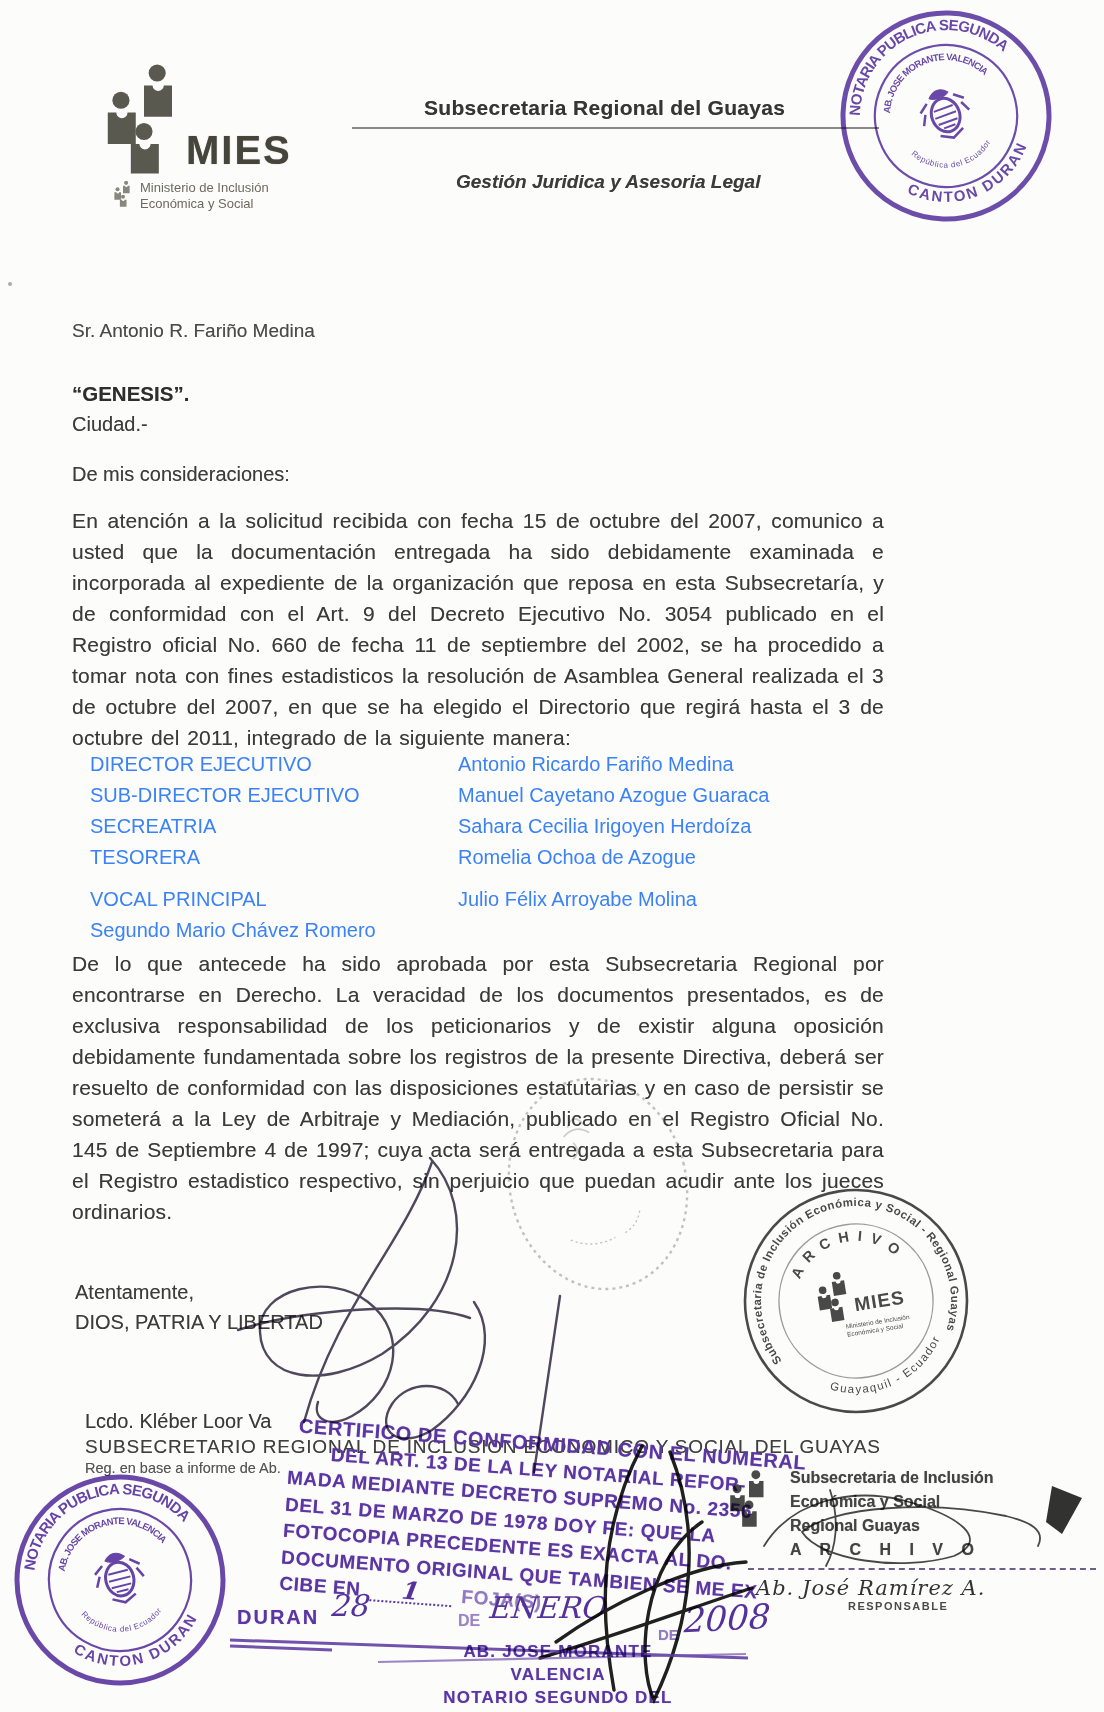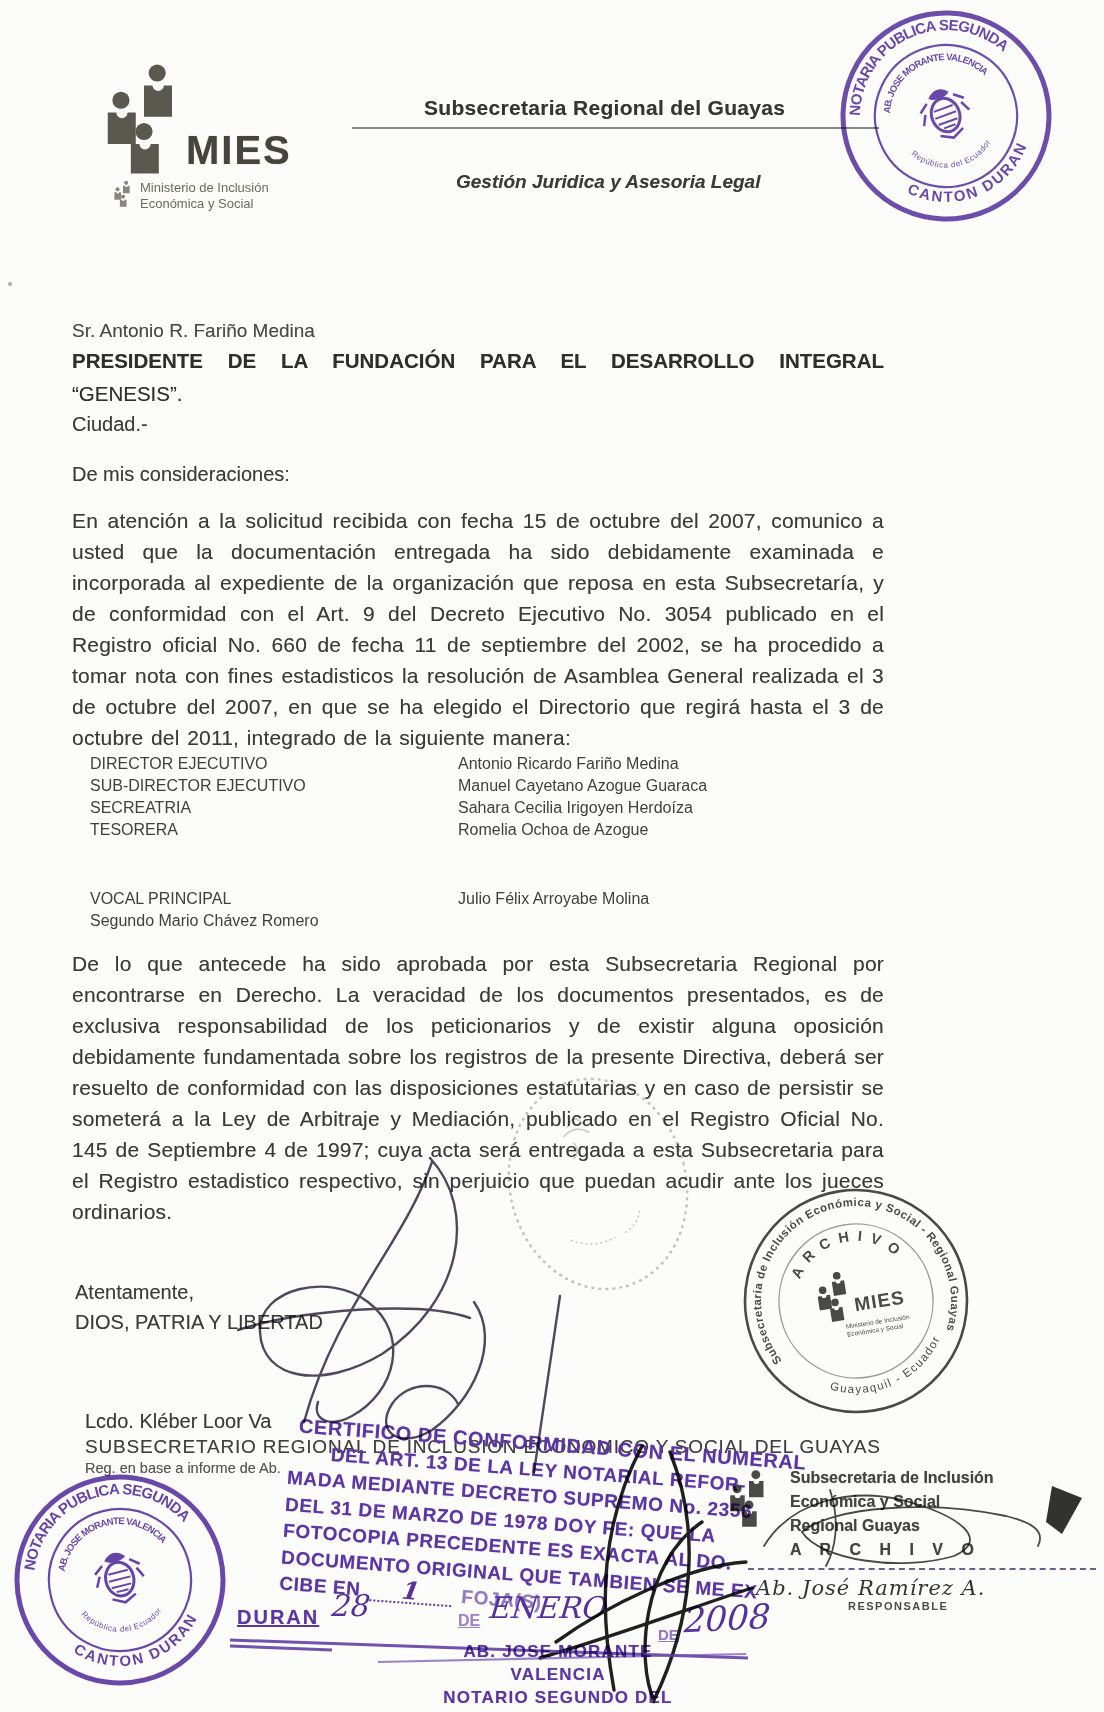--- a/index.html
+++ b/index.html
@@ -11,35 +11,35 @@
   .mies-word{font-size:40px;font-weight:bold;color:#45453c;letter-spacing:2px;text-shadow:0 0 1px rgba(60,60,50,.5);}
   .mies-sub{font-size:13px;color:#6b6b60;line-height:16px;}
   .hdr-office{font-size:21px;font-weight:bold;color:#353535;letter-spacing:.3px;}
   .hdr-rule{height:2px;background:#4a4a4a;opacity:.65;}
   .hdr-unit{font-size:19px;font-weight:bold;font-style:italic;color:#3b3b3b;margin-top:22px;}
   .dateline{font-size:20px;color:#3a3a3a;}
   
   .para{width:812px;font-size:21px;line-height:31px;text-align:justify;letter-spacing:.2px;word-spacing:1.5px;color:#3a3a3a;}
   .r-name{font-size:19px;color:#4a4a4a;}
   .r-bold{width:812px;font-size:20.5px;font-weight:bold;color:#2e2e2e;text-align:justify;text-align-last:justify;}
-  .r-bold2{font-size:20.5px;font-weight:normal;color:#2e2e2e;}
+  .r-bold2{font-size:20.5px;font-weight:bold;color:#2e2e2e;}
   .plain{font-size:20px;color:#3c3c3c;}
-  .dirgrid{display:grid;grid-template-columns:368px auto;font-size:16px;color:#404040;line-height:22px;}
+  .dirgrid{display:grid;grid-template-columns:368px auto;row-gap:9px;font-size:20px;color:#3b82f6;line-height:22px;}
   .reg-label{font-weight:bold;color:#2d2d2d;}
   .reg-val{color:#3c3c3c;}
   .regline span{font-size:20px;}
   .sig-name{font-size:20px;color:#3a3a3a;}
   .sig-title{font-size:19px;letter-spacing:.8px;color:#3f3f3f;white-space:nowrap;}
   .sig-note{font-size:14.5px;color:#565656;}
   
   .cert{transform:rotate(4.2deg);transform-origin:left top;}
   .cl{font-size:19px;font-weight:bold;color:#5b36a3;letter-spacing:.6px;line-height:26.5px;white-space:nowrap;
       text-shadow:0 0 1px rgba(91,54,163,.45);}
   .cl1{font-size:20px;}
-  .stamp-purple{color:#5b36a3;font-weight:bold;text-shadow:0 0 1px rgba(91,54,163,.4);text-decoration:underline;}
+  .stamp-purple{color:#5b36a3;font-weight:bold;text-shadow:0 0 1px rgba(91,54,163,.4);}
   .hand{font-family:"DejaVu Serif",serif;font-style:italic;color:#55329b;transform:skewX(-6deg);display:inline-block;}
   .foja-num{border-bottom:2px dotted #5b36a3;padding:0 34px 2px 34px;margin:0 8px;font-size:24px;line-height:18px;}
   .notary-name-block{width:280px;text-align:center;}
   .notary-name-block div{font-size:17px;font-weight:bold;color:#5b36a3;letter-spacing:1.2px;line-height:23px;
       text-shadow:0 0 1px rgba(91,54,163,.4);}
   .dash-sep{border-top:2.5px dashed #4a3870;opacity:.8;}
   
   .abox{width:340px;line-height:24px;}
   .abox div{font-size:16px;font-weight:bold;color:#2b2b2b;opacity:.88;text-shadow:0 0 .8px rgba(30,30,30,.5);}
   .abox .arch{letter-spacing:7px;}
@@ -77,21 +77,20 @@
   <div class="abs mies-sub" style="left:140px;top:180px">
     <div>Ministerio de Inclusión</div>
     <div>Económica y Social</div>
   </div>
 
   <div class="abs hdr-office typed" style="left:424px;top:96px">Subsecretaria Regional del Guayas</div>
   <div class="abs hdr-rule" style="left:352px;top:127px;width:527px"></div>
   <div class="abs hdr-unit typed" style="left:456px;top:149px">Gestión Juridica y Asesoria Legal</div>
 
   <div class="abs r-name typed" style="left:72px;top:320px">Sr. Antonio R. Fariño Medina</div>
-  <div class="abs r-bold typed" style="left:72px;top:349px">PRESIDENTE DE LA FUNDACIÓN PARA EL DESARROLLO INTEGRAL</div>
   <div class="abs r-bold2 typed" style="left:72px;top:382px">“GENESIS”.</div>
   <div class="abs plain typed" style="left:72px;top:413px">Ciudad.-</div>
   <div class="abs plain typed" style="left:72px;top:463px">De mis consideraciones:</div>
 
   <p class="abs para typed" style="left:72px;top:505px;margin:0">En atención a la solicitud recibida con fecha 15 de octubre del 2007, comunico a usted que la documentación entregada ha sido debidamente examinada e incorporada al expediente de la organización que reposa en esta Subsecretaría, y de conformidad con el Art. 9 del Decreto Ejecutivo No. 3054 publicado en el Registro oficial No. 660 de fecha 11 de septiembre del 2002, se ha procedido a tomar nota con fines estadisticos la resolución de Asamblea General  realizada el 3 de octubre del 2007, en que se ha elegido el Directorio que regirá hasta el 3 de octubre del 2011, integrado de la siguiente manera:</p>
 
   <div class="abs dirgrid" style="left:90px;top:753px">
     <span>DIRECTOR EJECUTIVO</span>
     <span>Antonio Ricardo Fariño Medina</span>
     <span>SUB-DIRECTOR EJECUTIVO</span>

